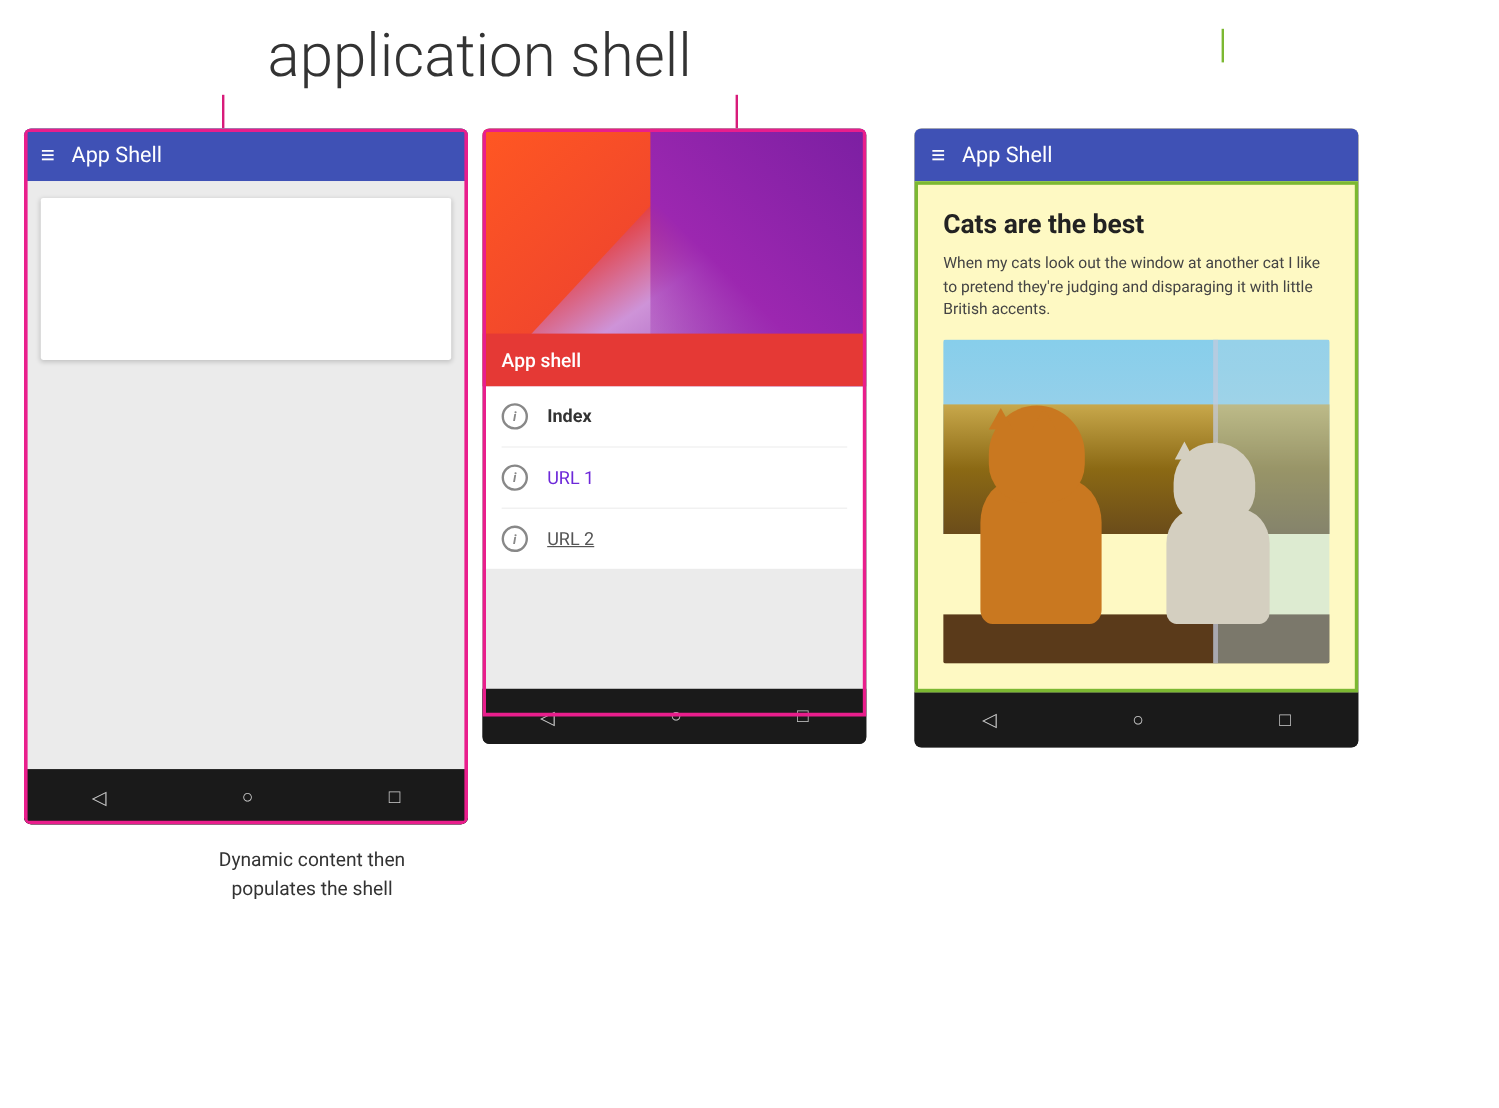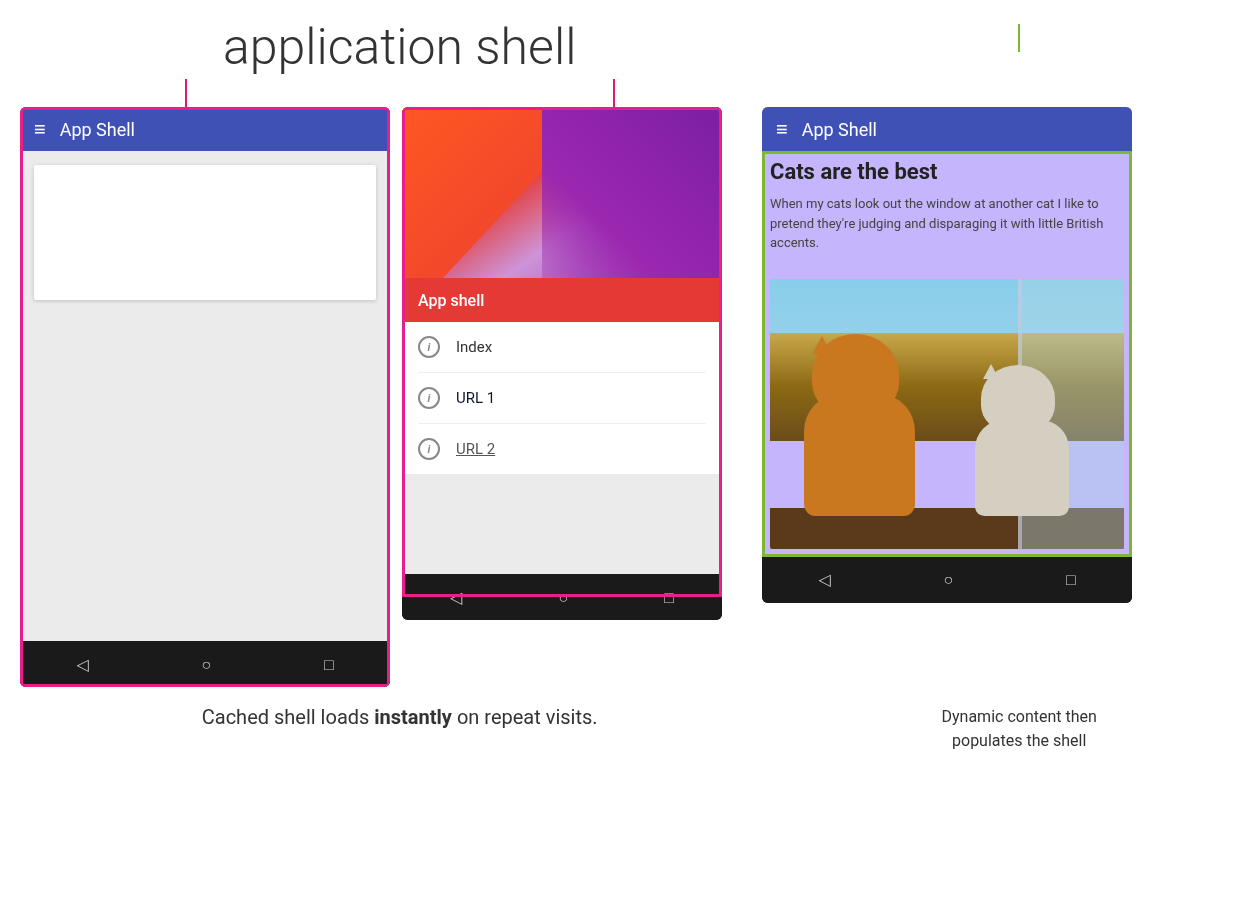--- a/index.html
+++ b/index.html
@@ -73,26 +73,26 @@
           <div style="position:absolute; top:0; right:0; width:180px; height:215px; background:linear-gradient(225deg, #7b1fa2 0%, #9c27b0 60%, transparent 100%);"></div>
 
           <div style="position:absolute; bottom:0; left:0; right:0; height:44px; background:#e53935; display:flex; align-items:center; padding:0 16px;">
             <span style="color:white; font-size:16px; font-weight:500;">App shell</span>
           </div>
         </div>
 
         <div style="background:white;">
           <div style="display:flex; align-items:center; padding:14px 16px; gap:16px;">
             <div style="width:22px; height:22px; border:2px solid #888; border-radius:50%; display:flex; align-items:center; justify-content:center; color:#888; font-size:11px; font-style:italic; font-weight:bold; flex-shrink:0;">i</div>
-            <span style="font-size:15px; font-weight:400; color:#333;">Index</span>
+            <span style="font-size:15px; font-weight:700; color:#333;">Index</span>
           </div>
           <div style="height:1px; background:#eee; margin:0 16px;"></div>
           <div style="display:flex; align-items:center; padding:14px 16px; gap:16px;">
             <div style="width:22px; height:22px; border:2px solid #888; border-radius:50%; display:flex; align-items:center; justify-content:center; color:#888; font-size:11px; font-style:italic; font-weight:bold; flex-shrink:0;">i</div>
-            <span style="font-size:15px; color:#0f172a;">URL 1</span>
+            <span style="font-size:15px; color:#6d28d9;">URL 1</span>
           </div>
           <div style="height:1px; background:#eee; margin:0 16px;"></div>
           <div style="display:flex; align-items:center; padding:14px 16px; gap:16px;">
             <div style="width:22px; height:22px; border:2px solid #888; border-radius:50%; display:flex; align-items:center; justify-content:center; color:#888; font-size:11px; font-style:italic; font-weight:bold; flex-shrink:0;">i</div>
             <span style="font-size:15px; color:#555;text-decoration:underline;">URL 2</span>
           </div>
         </div>
 
         <div style="background:#ebebeb; height:100px;"></div>
       </div>
@@ -107,23 +107,23 @@
     <div style="width:370px; background:#2a2a2a; border-radius:6px; overflow:hidden; position:relative; flex-shrink:0; margin-left:28px;">
 
       <div style="position:absolute; top:44px; left:0; right:0; bottom:46px; border:3px solid #7cb832; z-index:10; pointer-events:none;"></div>
       <div style="background:white; overflow:hidden;">
 
         <div style="background:#3f51b5; height:44px; display:flex; align-items:center; padding:0 14px; gap:14px;">
           <span style="color:white; font-size:20px;">≡</span>
           <span style="color:white; font-size:18px; font-weight:400;">App Shell</span>
         </div>
 
-        <div style="background:#c4b5fd; padding:8px;">
+        <div style="background:#fef9c3; padding:24px;">
           <h2 style="font-size:22px; font-weight:700; color:#222; margin-bottom:10px;">Cats are the best</h2>
-          <p style="font-size:13px; color:#444; line-height:1.5; margin-bottom:26px;">When my cats look out the window at another cat I like to pretend they're judging and disparaging it with little British accents.</p>
+          <p style="font-size:13px; color:#444; line-height:1.5; margin-bottom:14px;">When my cats look out the window at another cat I like to pretend they're judging and disparaging it with little British accents.</p>
 
           <div style="width:100%; height:270px; position:relative; overflow:hidden; border-radius:2px;">
 
             <div style="position:absolute; top:0; left:0; right:0; height:60%; background:linear-gradient(180deg, #87ceeb 0%, #b0d4e8 100%);"></div>
 
             <div style="position:absolute; top:20%; left:0; right:0; height:40%; background:linear-gradient(180deg, #c8a84b 0%, #8b6914 50%, #6b4c1a 100%);"></div>
 
             <div style="position:absolute; bottom:0; left:0; right:0; height:15%; background:#5a3a1a;"></div>
 
             <div style="position:absolute; top:0; right:0; width:30%; height:100%; background:rgba(173,216,230,0.4); border-left:4px solid rgba(200,200,220,0.6);"></div>
@@ -157,25 +157,20 @@
         <span style="color:#ccc; font-size:16px;">◁</span>
         <span style="color:#ccc; font-size:16px;">○</span>
         <span style="color:#ccc; font-size:16px;">□</span>
       </div>
     </div>
 
   </div>
 
   <div style="display:flex; flex-direction:row; width:100%; margin-top:18px; align-items:flex-start;">
 
-    <div style="width:760px; display:flex; justify-content:center;">
-      <div style="font-size:20px; color:#333; text-align:center;">
-        Cached shell loads <strong>instantly</strong> on repeat visits.
-      </div>
-    </div>
 
     <div style="width:420px; display:flex; justify-content:center; margin-left:30px;">
       <div style="font-size:16px; color:#333; text-align:center; line-height:1.5;">
         <span>Dynamic content then</span><br>
         <span>populates the shell</span>
       </div>
     </div>
   </div>
 
 </div>

